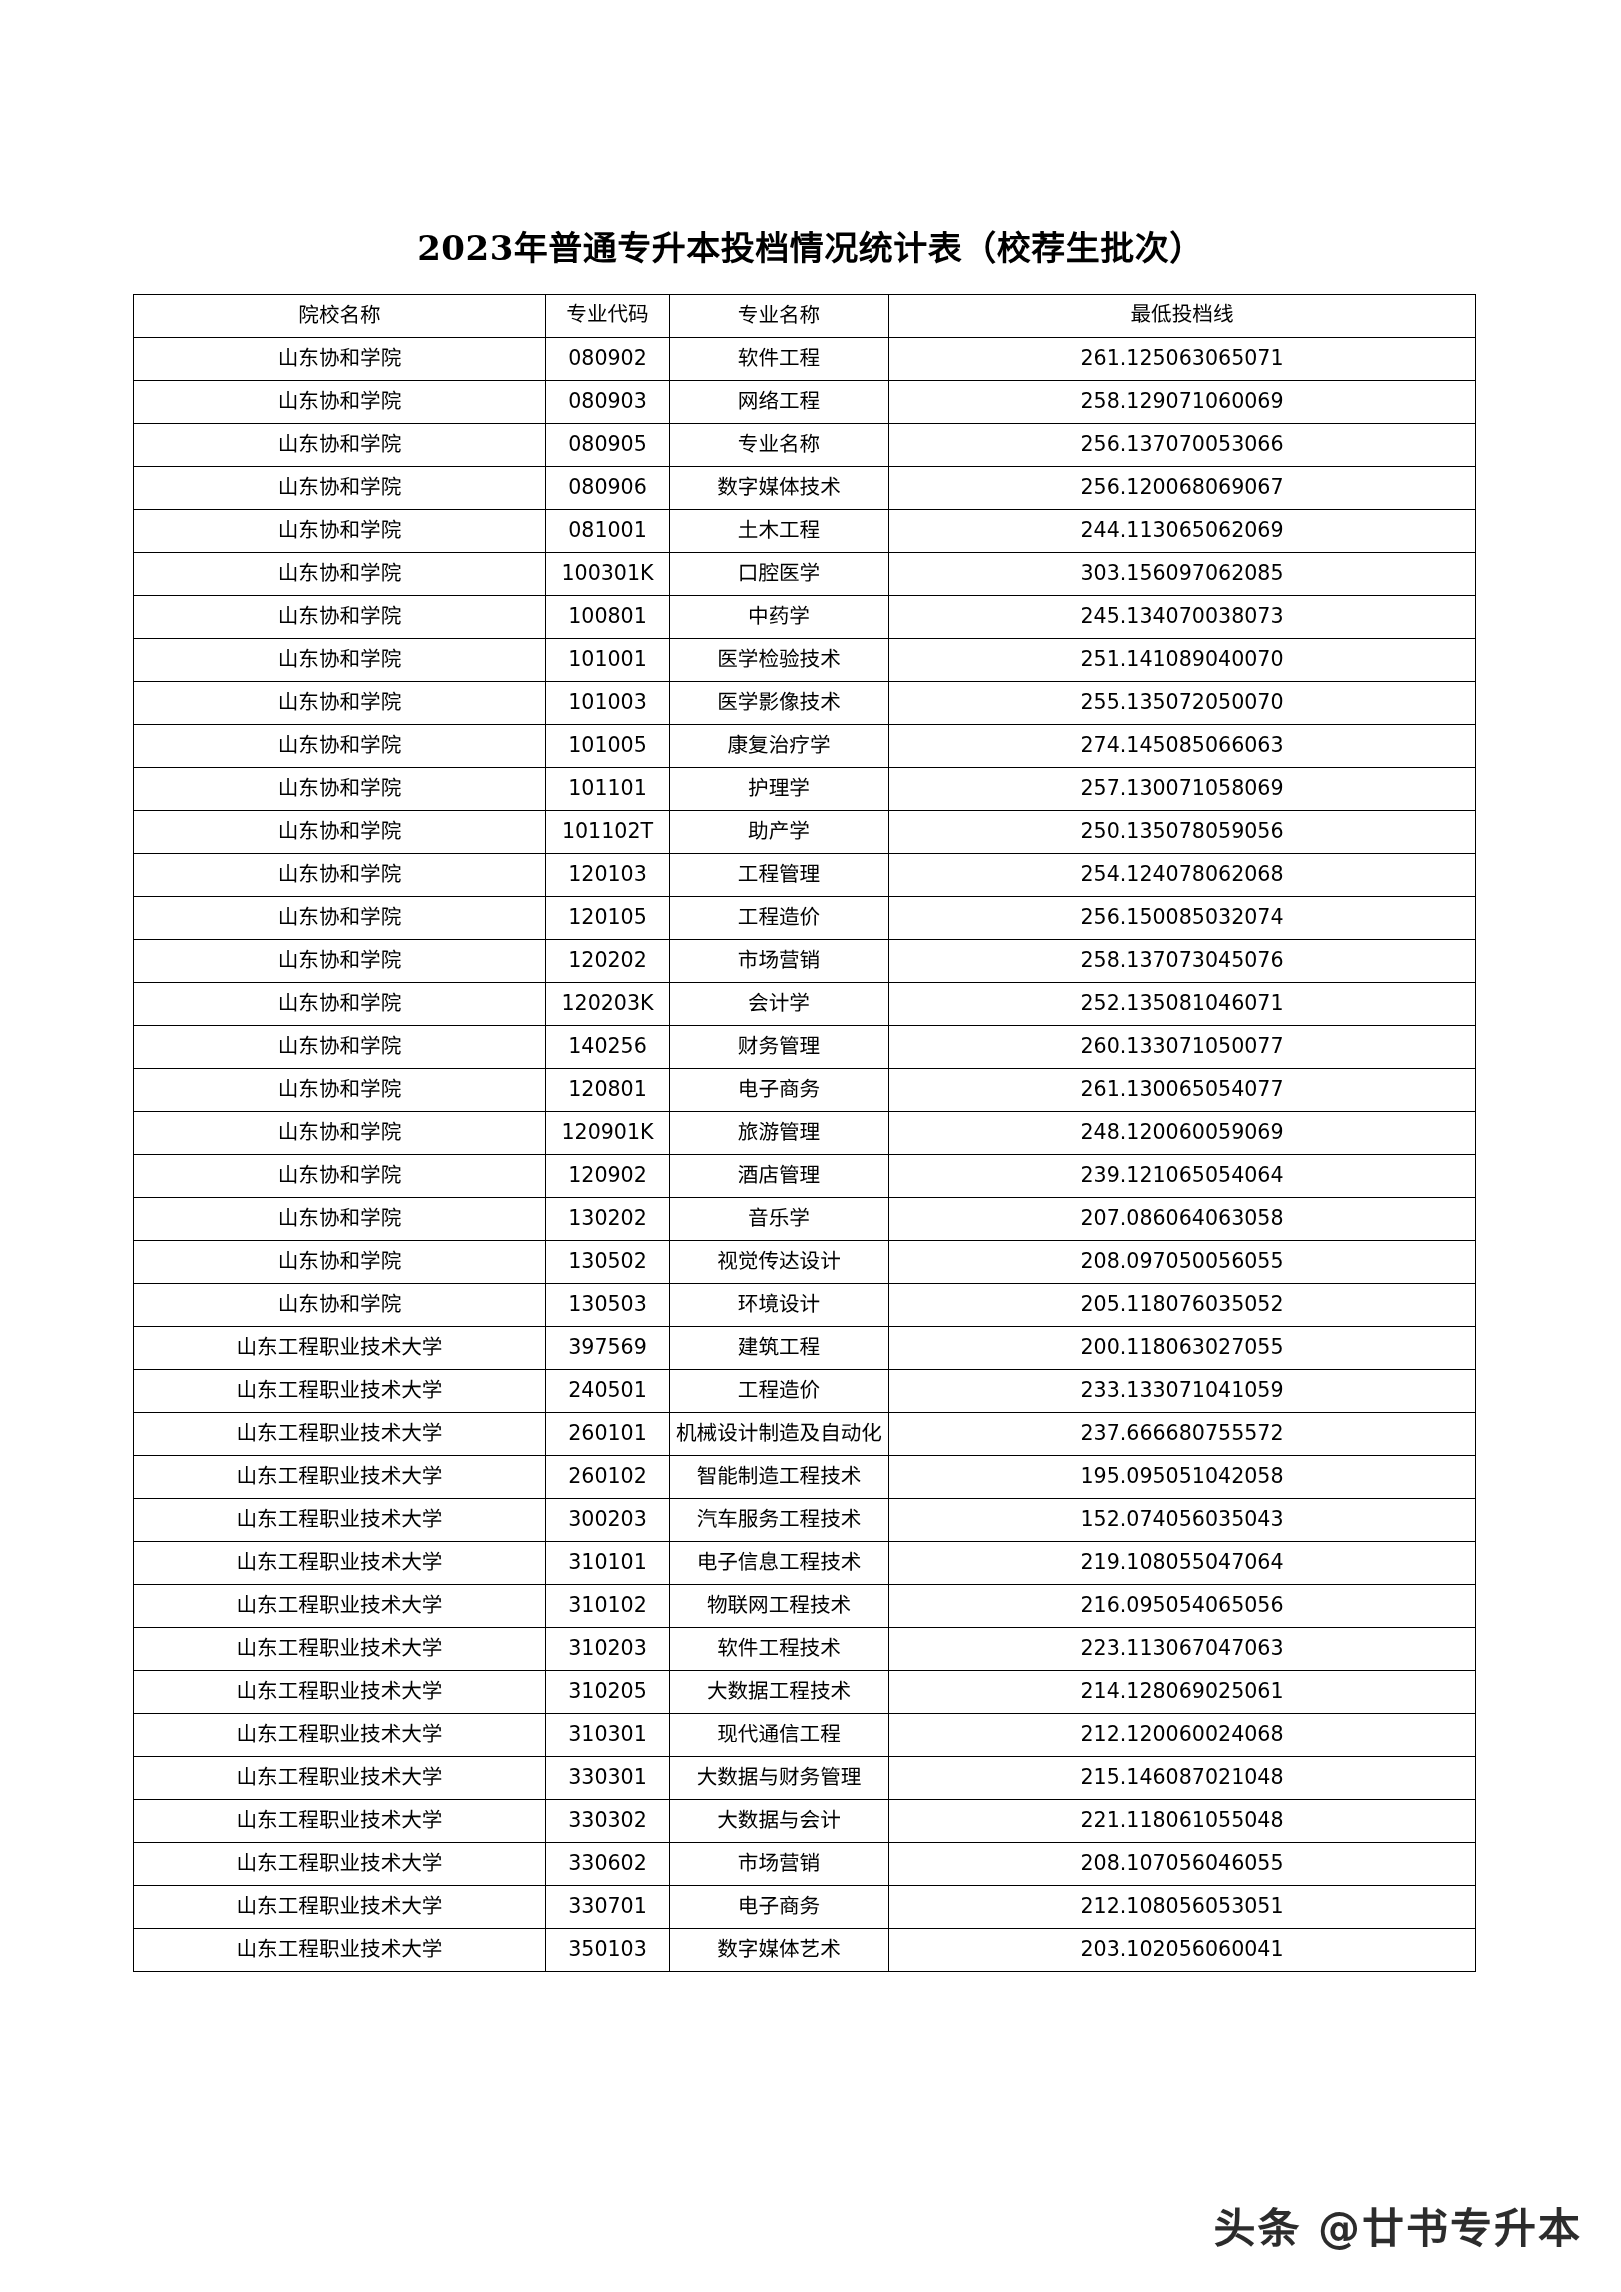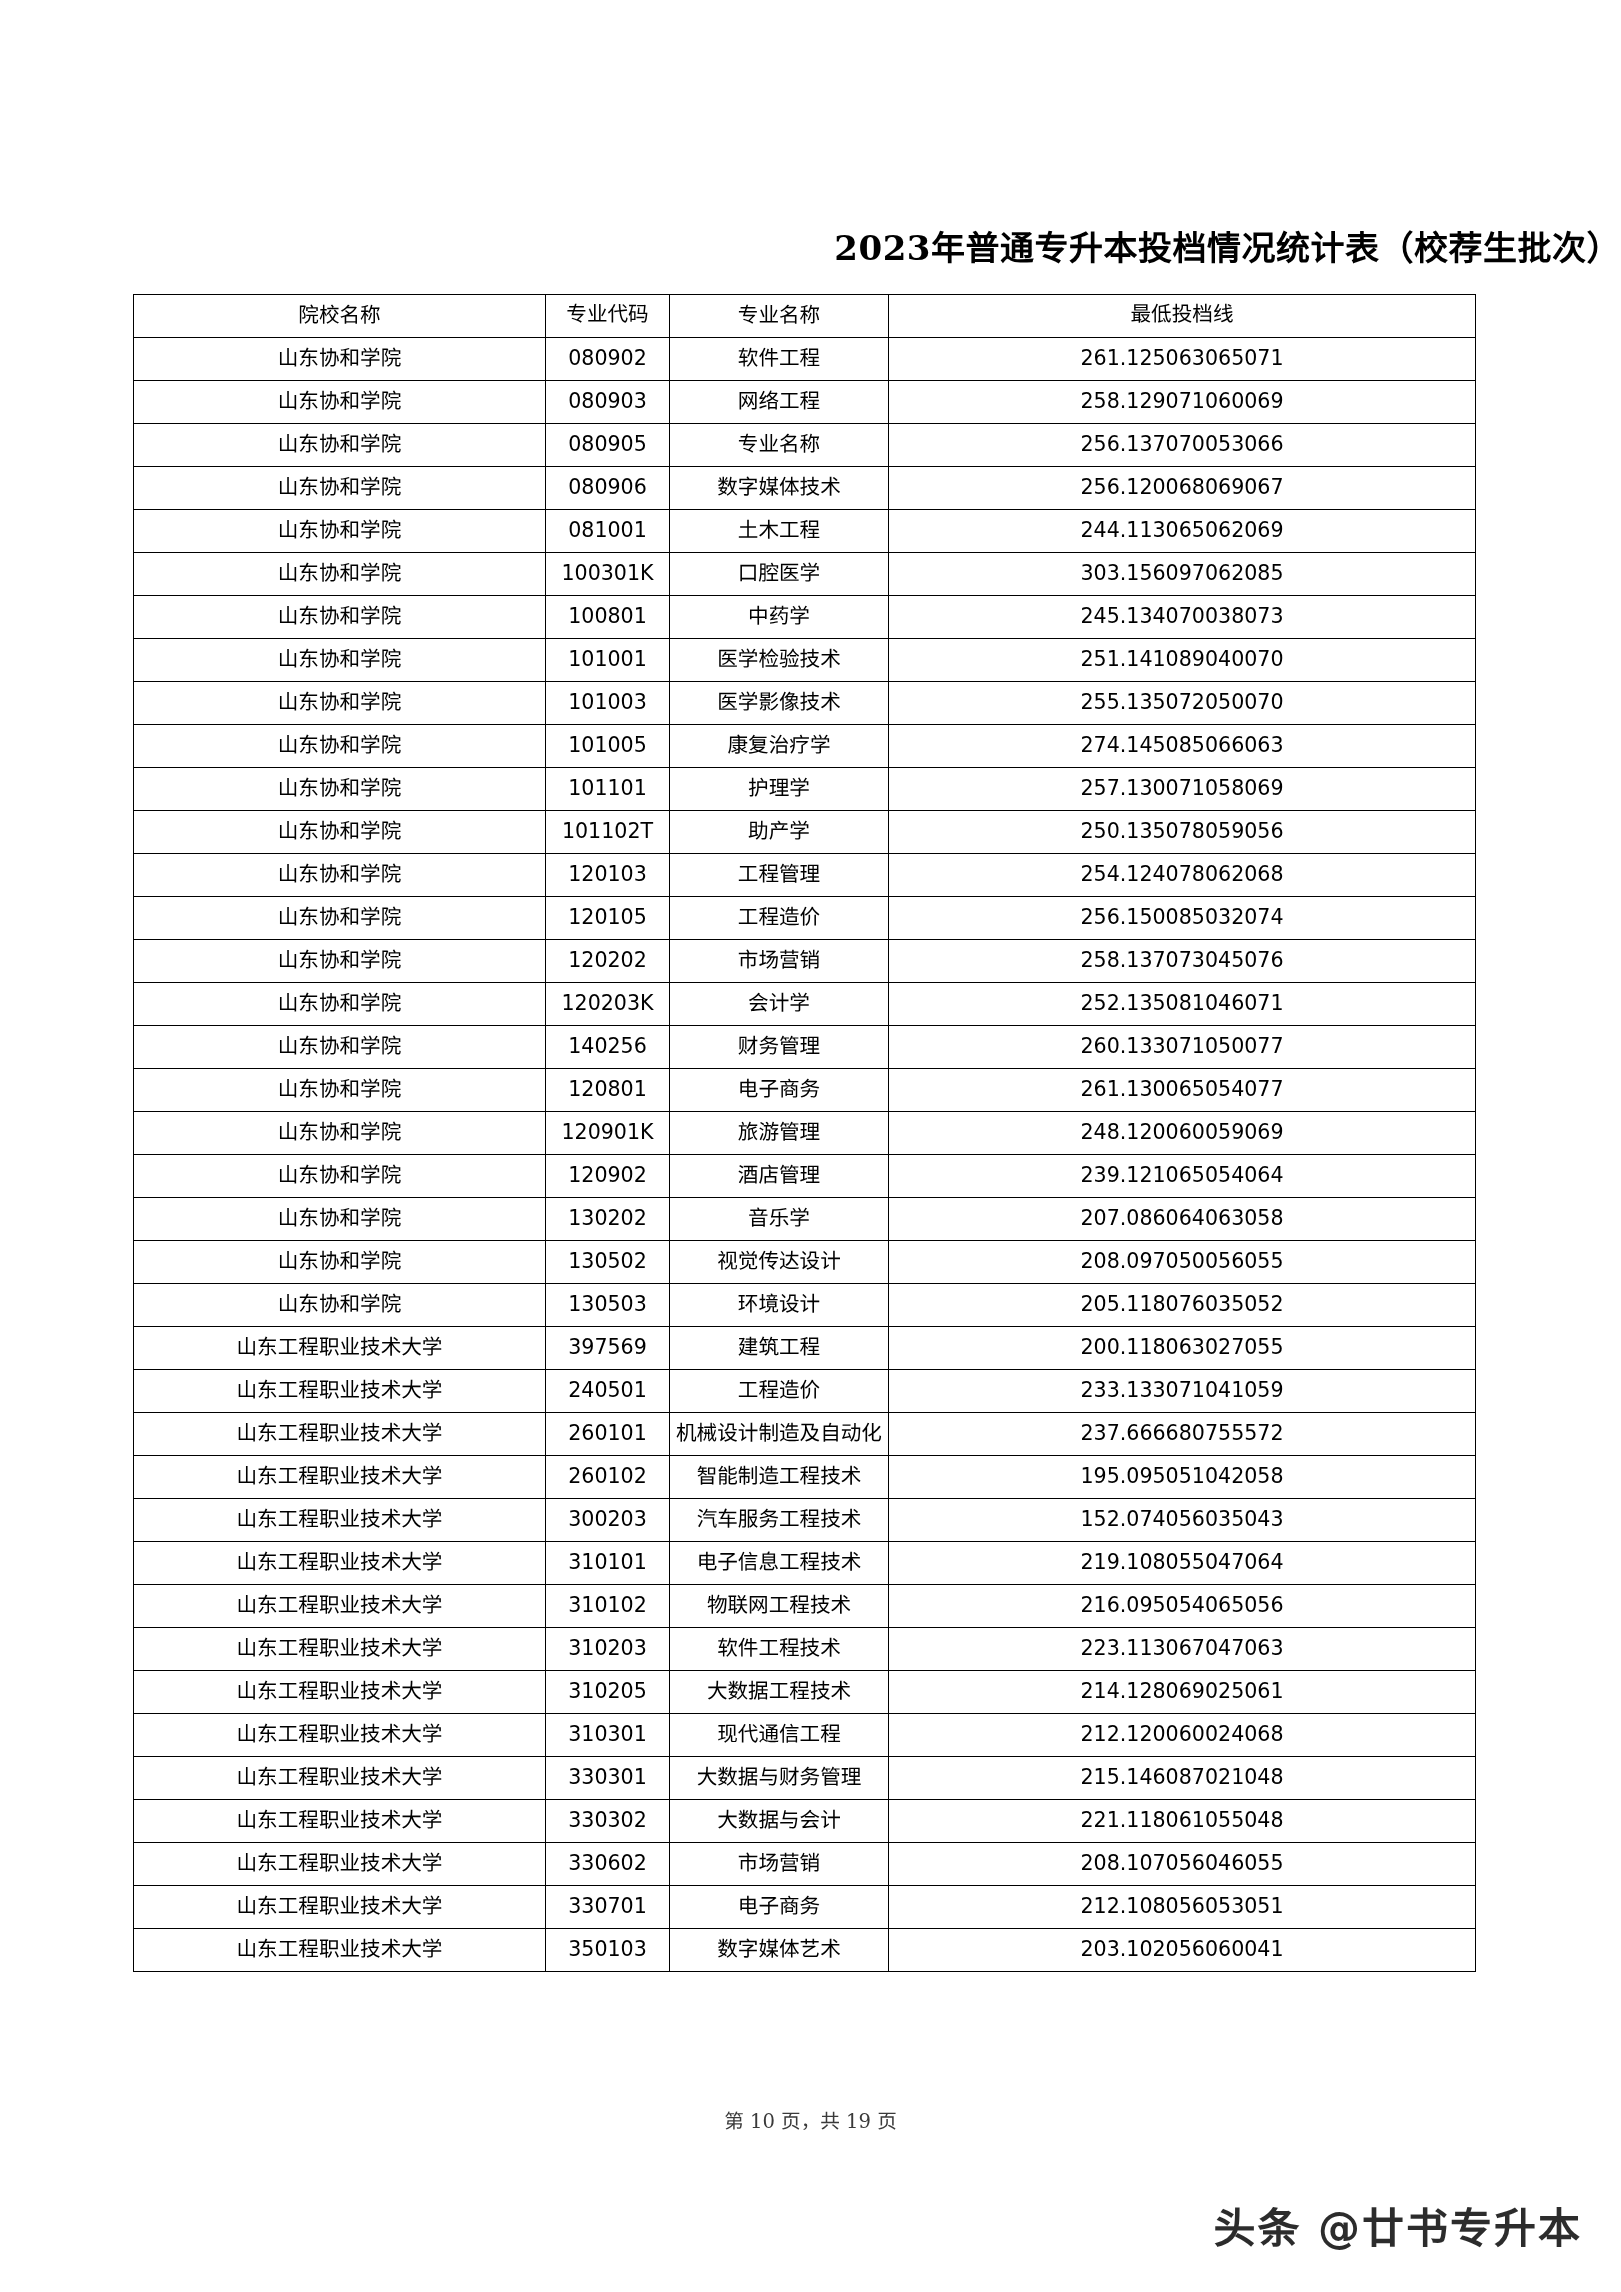--- a/index.html
+++ b/index.html
@@ -21,21 +21,21 @@
     left: 0;
     top: 0;
     width: 1621px;
     height: 2293px;
   }
   .doc-title {
     position: absolute;
     left: 0;
     top: 227px;
     width: 1621px;
-    text-align: right;
+    text-align: center;
     font-family: "DejaVu Serif", "Liberation Serif", serif;
     font-weight: bold;
     font-size: 34px;
     letter-spacing: 0.5px;
     line-height: 43px;
     color: #000;
   }
   .table-wrap {
     position: absolute;
     left: 133px;
@@ -354,18 +354,17 @@
           <tr>
             <td>山东工程职业技术大学</td>
             <td class="code-cell">350103</td>
             <td>数字媒体艺术</td>
             <td class="score-cell">203.102056060041</td>
           </tr>
         </tbody>
     </table>
   </div>
 
-  <div class="footer-page">第 10 页，共 19 页</div>
 
   <div class="watermark">头条 @廿书专升本</div>
 
 </div>
 
 
 </body></html>

